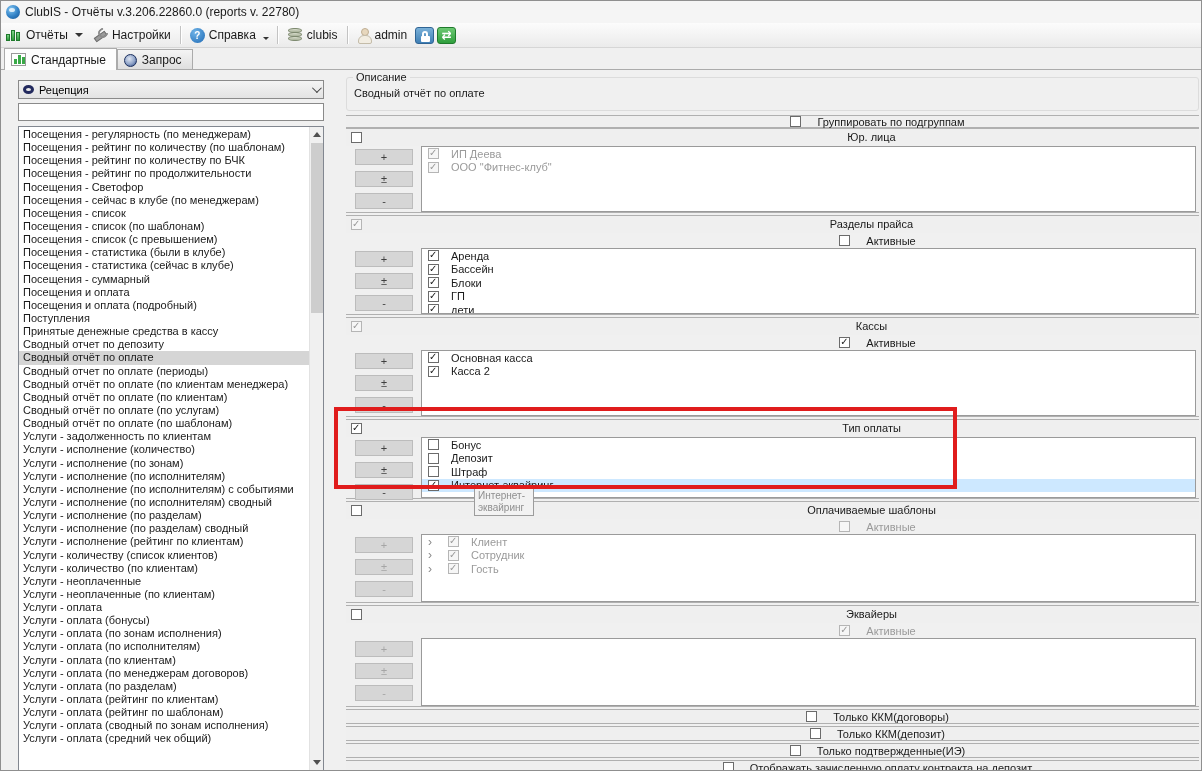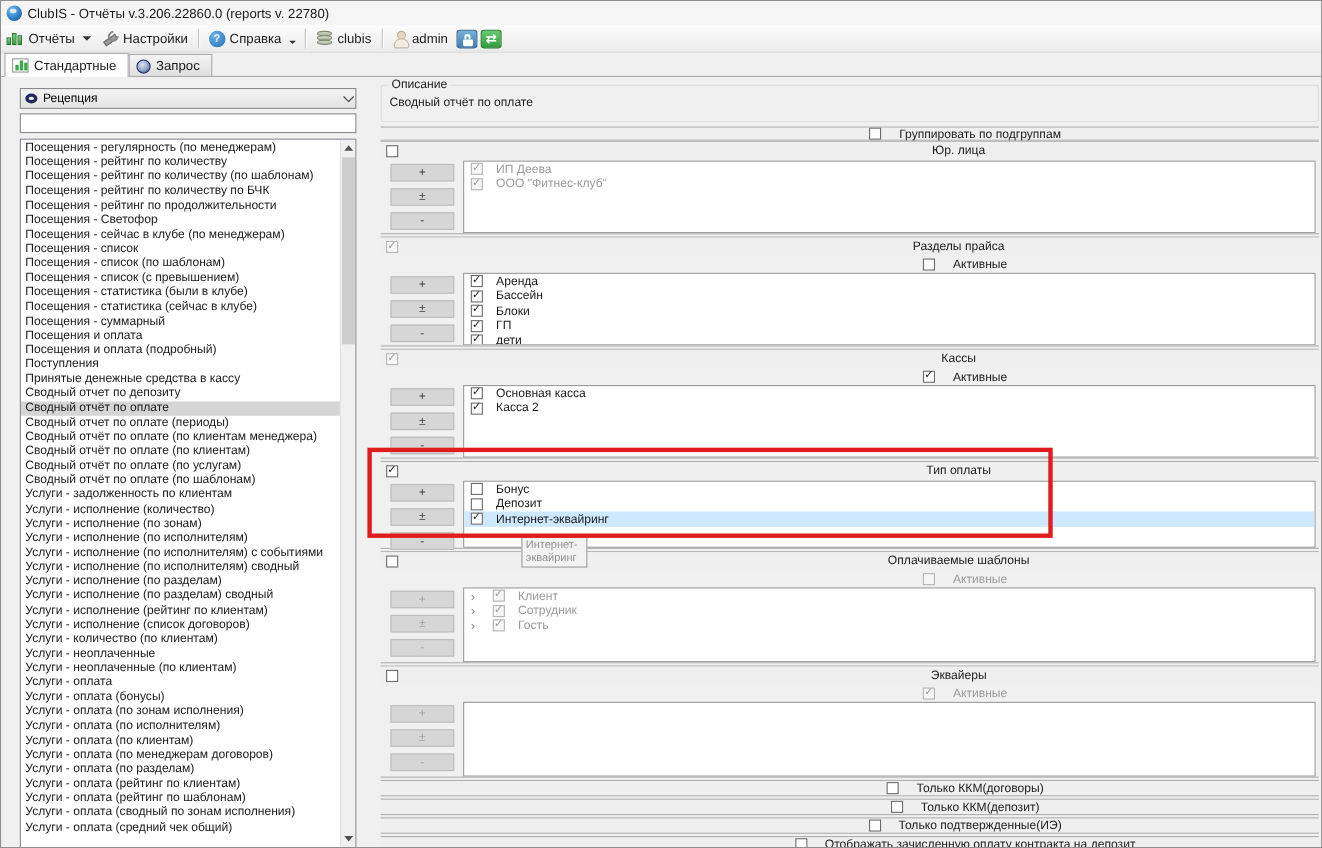--- a/index.html
+++ b/index.html
@@ -176,21 +176,20 @@
 
   <div class="combo">
     <span class="combo-ico"></span>
     <span>Рецепция</span>
     <span class="chev"></span>
   </div>
   <input class="search" value="" style="">
   <div class="listbox">
     <div class="list-items" id="report-items">
         <div class="report-item">Посещения - регулярность (по менеджерам)</div>
-        <div class="report-item">Посещения - рейтинг по количеству</div>
         <div class="report-item">Посещения - рейтинг по количеству (по шаблонам)</div>
         <div class="report-item">Посещения - рейтинг по количеству по БЧК</div>
         <div class="report-item">Посещения - рейтинг по продолжительности</div>
         <div class="report-item">Посещения - Светофор</div>
         <div class="report-item">Посещения - сейчас в клубе (по менеджерам)</div>
         <div class="report-item">Посещения - список</div>
         <div class="report-item">Посещения - список (по шаблонам)</div>
         <div class="report-item">Посещения - список (с превышением)</div>
         <div class="report-item">Посещения - статистика (были в клубе)</div>
         <div class="report-item">Посещения - статистика (сейчас в клубе)</div>
@@ -208,21 +207,21 @@
         <div class="report-item">Сводный отчёт по оплате (по шаблонам)</div>
         <div class="report-item">Услуги - задолженность по клиентам</div>
         <div class="report-item">Услуги - исполнение (количество)</div>
         <div class="report-item">Услуги - исполнение (по зонам)</div>
         <div class="report-item">Услуги - исполнение (по исполнителям)</div>
         <div class="report-item">Услуги - исполнение (по исполнителям) с событиями</div>
         <div class="report-item">Услуги - исполнение (по исполнителям) сводный</div>
         <div class="report-item">Услуги - исполнение (по разделам)</div>
         <div class="report-item">Услуги - исполнение (по разделам) сводный</div>
         <div class="report-item">Услуги - исполнение (рейтинг по клиентам)</div>
-        <div class="report-item">Услуги - исполнение (список договоров)</div>
+        <div class="report-item">Услуги - количеству (список клиентов)</div>
         <div class="report-item">Услуги - количество (по клиентам)</div>
         <div class="report-item">Услуги - неоплаченные</div>
         <div class="report-item">Услуги - неоплаченные (по клиентам)</div>
         <div class="report-item">Услуги - оплата</div>
         <div class="report-item">Услуги - оплата (бонусы)</div>
         <div class="report-item">Услуги - оплата (по зонам исполнения)</div>
         <div class="report-item">Услуги - оплата (по исполнителям)</div>
         <div class="report-item">Услуги - оплата (по клиентам)</div>
         <div class="report-item">Услуги - оплата (по менеджерам договоров)</div>
         <div class="report-item">Услуги - оплата (по разделам)</div>
@@ -356,20 +355,24 @@
             </div>
             <div class="sec-list">
               <div class="sec-item">
                 <span class="cb"></span>
                 <span>Бонус</span>
               </div>
               <div class="sec-item">
                 <span class="cb"></span>
                 <span>Депозит</span>
               </div>
+              <div class="sec-item">
+                <span class="cb"></span>
+                <span>Штраф</span>
+              </div>
               <div class="sec-item sel">
                 <span class="cb checked"></span>
                 <span>Интернет-эквайринг</span>
               </div>
             </div>
           </div>
         </div>
         <div class="section">
           <div class="sec-header">
             <span class="cb"></span>

